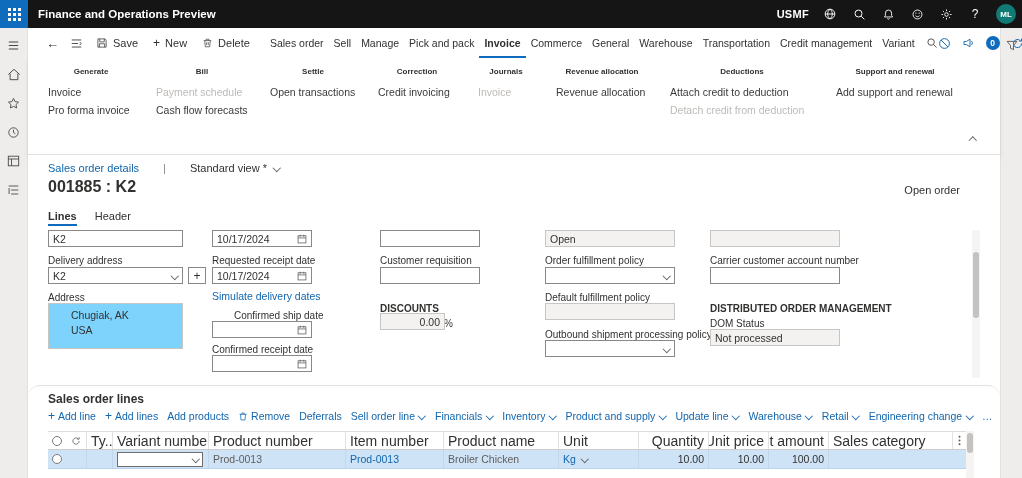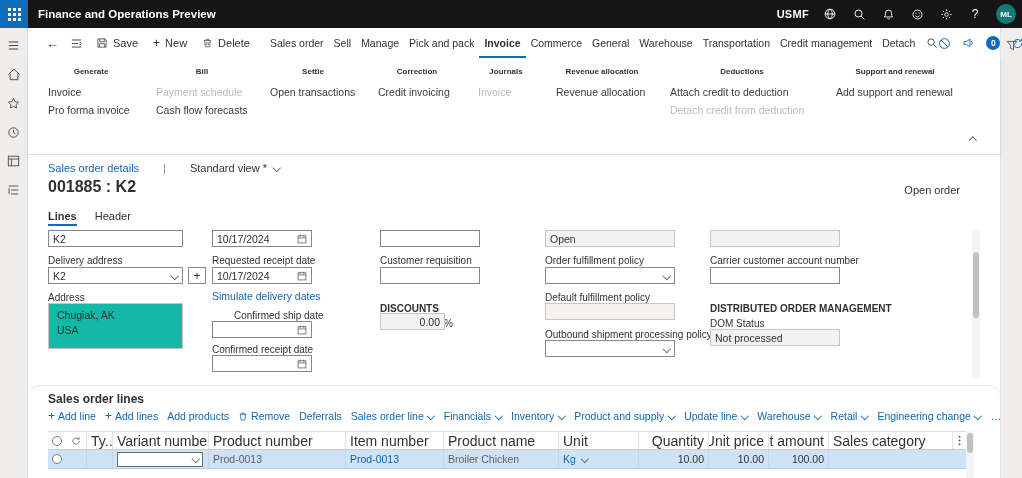--- a/index.html
+++ b/index.html
@@ -76,21 +76,21 @@
   
   .formarea{position:absolute;left:0;top:198px;width:972px;height:159px;background:#fff;}
   .flabel{position:absolute;font-size:10px;white-space:nowrap;}
   .shead{position:absolute;font-size:10px;font-weight:bold;white-space:nowrap;}
   .fld{position:absolute;height:17px;border:1px solid #8a8886;background:#fff;display:flex;align-items:center;
        font-size:10.5px;padding:0 4px;gap:4px;cursor:text;}
   .fld.ro{background:#f3f2f1;border-color:#c8c6c4;cursor:default;}
   .fld .val{flex:1 1 auto;overflow:hidden;white-space:nowrap;}
   .fld .val.num{text-align:right;}
   .flink{position:absolute;font-size:10.5px;color:#1266ae;cursor:pointer;white-space:nowrap;}
-  .addrbox{position:absolute;background:#14b8a6;border:1px solid #c8c6c4;font-size:10.5px;line-height:15px;padding:4px 8px;}
+  .addrbox{position:absolute;background:#7dd3fc;border:1px solid #c8c6c4;font-size:10.5px;line-height:15px;padding:4px 22px;}
   .plusbtn{position:absolute;width:18px;height:17px;border:1px solid #8a8886;background:#fff;display:flex;
            align-items:center;justify-content:center;font-size:12px;cursor:pointer;}
   .vscroll{position:absolute;width:8px;background:#f5f4f3;cursor:pointer;}
   .vthumb{position:absolute;left:1px;width:6px;background:#c4c2c0;border-radius:3px;}
 
   
   .linesarea{position:absolute;left:0;top:357px;width:972px;height:93px;border-top:1px solid #e3e1df;background:#fff;border-radius:12px;}
   .ltitle{position:absolute;left:20px;top:6px;font-size:12px;font-weight:bold;}
   .ltoolbar{position:absolute;left:20px;top:24px;display:flex;align-items:center;gap:9px;font-size:10.5px;color:#1266ae;white-space:nowrap;}
   .lt{display:flex;align-items:center;gap:3px;cursor:pointer;}
@@ -244,21 +244,21 @@
         <div class="mtab">Sales order</div>
         <div class="mtab">Sell</div>
         <div class="mtab">Manage</div>
         <div class="mtab">Pick and pack</div>
         <div class="mtab active">Invoice</div>
         <div class="mtab">Commerce</div>
         <div class="mtab">General</div>
         <div class="mtab">Warehouse</div>
         <div class="mtab">Transportation</div>
         <div class="mtab">Credit management</div>
-        <div class="mtab">Detach</div>
+        <div class="mtab">Variant</div>
       </div>
       <span class="cmd-search">
         <svg width="12" height="12" viewBox="0 0 16 16" fill="none" stroke="#484644" stroke-width="1.2">
             <circle cx="6.8" cy="6.8" r="4.3"></circle>
             <path d="M10 10l4 4"></path>
           </svg>
       </span>
       <div class="cmd-right">
         <span>
             <svg width="13" height="13" viewBox="0 0 16 16" fill="none" stroke="#1266ae" stroke-width="1.2">
@@ -468,21 +468,21 @@
               <svg width="10" height="11" viewBox="0 0 16 16" fill="none" stroke="#1266ae" stroke-width="1.2">
                 <path d="M2.5 4.5h11M6 4.5v-2h4v2M4 4.5l.8 9h6.4l.8-9"></path>
               </svg>
             </span>
             <span>Remove</span>
           </span>
         <span class="lt">
             <span>Deferrals</span>
           </span>
         <span class="lt">
-            <span>Sales order line</span>
+            <span>Sell order line</span>
             <span class="chev blue"></span>
           </span>
         <span class="lt">
             <span>Financials</span>
             <span class="chev blue"></span>
           </span>
         <span class="lt">
             <span>Inventory</span>
             <span class="chev blue"></span>
           </span>

